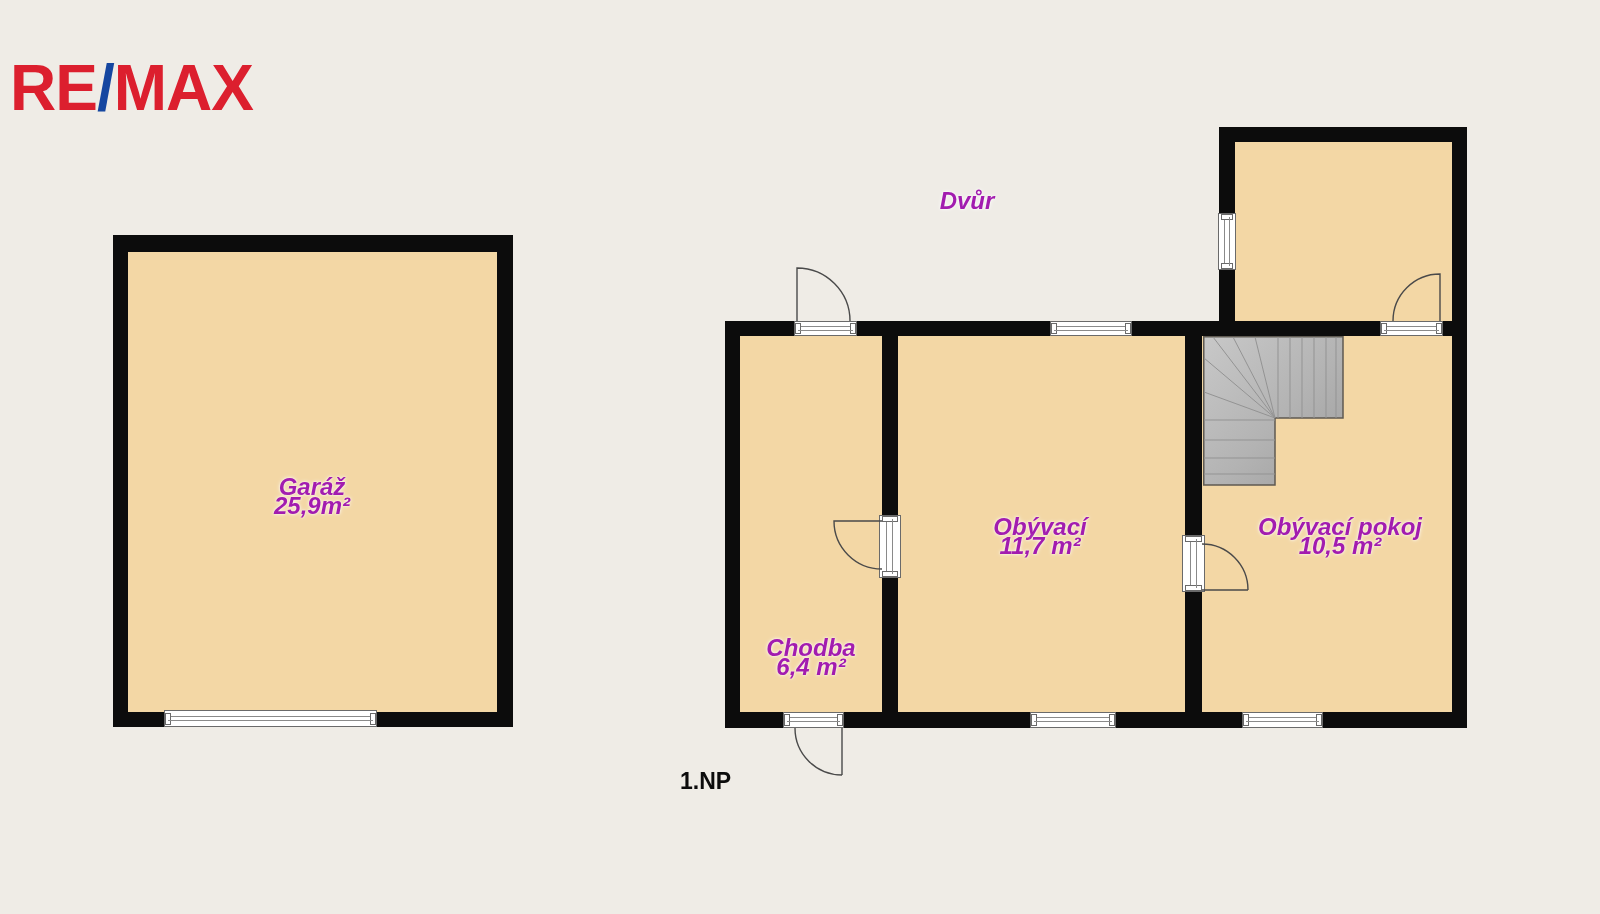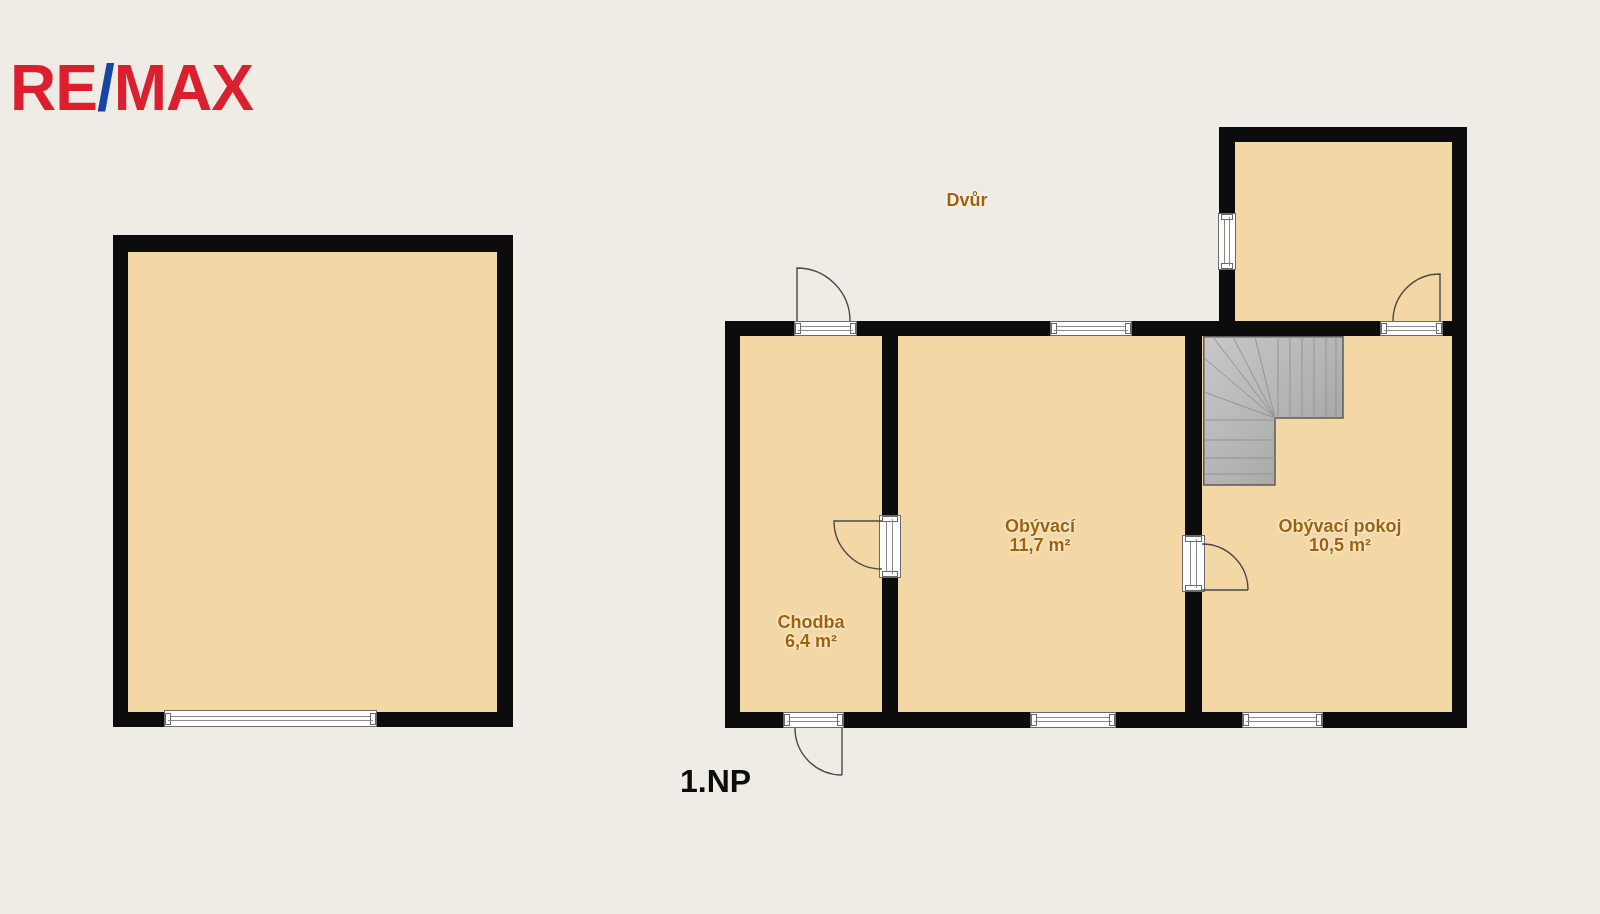--- a/index.html
+++ b/index.html
@@ -29,44 +29,49 @@
   .cap{position:absolute;background:#fff;border:1px solid #6a6a6a;box-sizing:border-box;}
   .opening.h .cap{top:10%;height:80%;width:6px;}
   .opening.h .cap.l{left:0;}
   .opening.h .cap.r{right:0;}
   .opening.v .cap{left:10%;width:80%;height:6px;}
   .opening.v .cap.t{top:0;}
   .opening.v .cap.b{bottom:0;}
   
   .lbl{
     position:absolute;width:300px;text-align:center;
-    font-weight:bold;font-size:18px;line-height:19px;color:#a16207;
+    font-weight:bold;font-size:24px;line-height:19px;color:#a21caf;
     text-shadow:0 0 2px rgba(255,255,255,.95),0 0 4px rgba(255,255,255,.8);
     white-space:nowrap;
+    font-style:italic;
   }
   .lbl.single{width:200px;}
   .floor-lbl{
-    position:absolute;font-weight:bold;font-size:32px;line-height:26px;color:#0c0c0c;
+    position:absolute;font-weight:bold;font-size:23px;line-height:26px;color:#0c0c0c;
   }
   svg.overlay{position:absolute;left:0;top:0;pointer-events:none;}
 </style>
 </head>
 <body>
 
 <div class="canvas">
 
   <div class="logo"><span class="lr">RE</span><span class="lb">/</span><span class="lr">MAX</span></div>
 
   <div class="lbl single" style="left:867px;top:191px;">Dvůr</div>
 
   <div class="wall" style="left:113px;top:235px;width:400px;height:492px;"></div>
   <div class="floor" style="left:128px;top:252px;width:369px;height:460px;"></div>
   <div class="opening h" style="left:164px;top:710px;width:213px;height:17px;">
     <i class="cap l"></i>
     <i class="cap r"></i>
+  </div>
+  <div class="lbl" style="left:162px;top:477px;">
+    <div>Garáž</div>
+    <div>25,9m²</div>
   </div>
 
   <div class="wall" style="left:725px;top:321px;width:742px;height:407px;"></div>
 
   <div class="wall" style="left:1219px;top:127px;width:248px;height:209px;"></div>
 
   <div class="floor" style="left:740px;top:336px;width:712px;height:376px;"></div>
   <div class="floor" style="left:1235px;top:142px;width:217px;height:179px;"></div>
 
   <div class="wall" style="left:882px;top:336px;width:16px;height:179px;"></div>
@@ -152,21 +157,21 @@
       <path d="M882,521 L834,521 A48,48 0 0 0 882,569"></path>
 
       <path d="M1248,590 L1202,590 M1202,544 A46,46 0 0 1 1248,590"></path>
 
       <path d="M842,728 L842,775 M795,728 A47,47 0 0 0 842,775"></path>
 
       <path d="M1440,321 L1440,274 A47,47 0 0 0 1393,321"></path>
     </g>
   </svg>
 
-  <div class="lbl" style="left:661px;top:613px;">
+  <div class="lbl" style="left:661px;top:638px;">
     <div>Chodba</div>
     <div>6,4 m²</div>
   </div>
   <div class="lbl" style="left:890px;top:517px;">
     <div>Obývací</div>
     <div>11,7 m²</div>
   </div>
   <div class="lbl" style="left:1190px;top:517px;">
     <div>Obývací pokoj</div>
     <div>10,5 m²</div>

